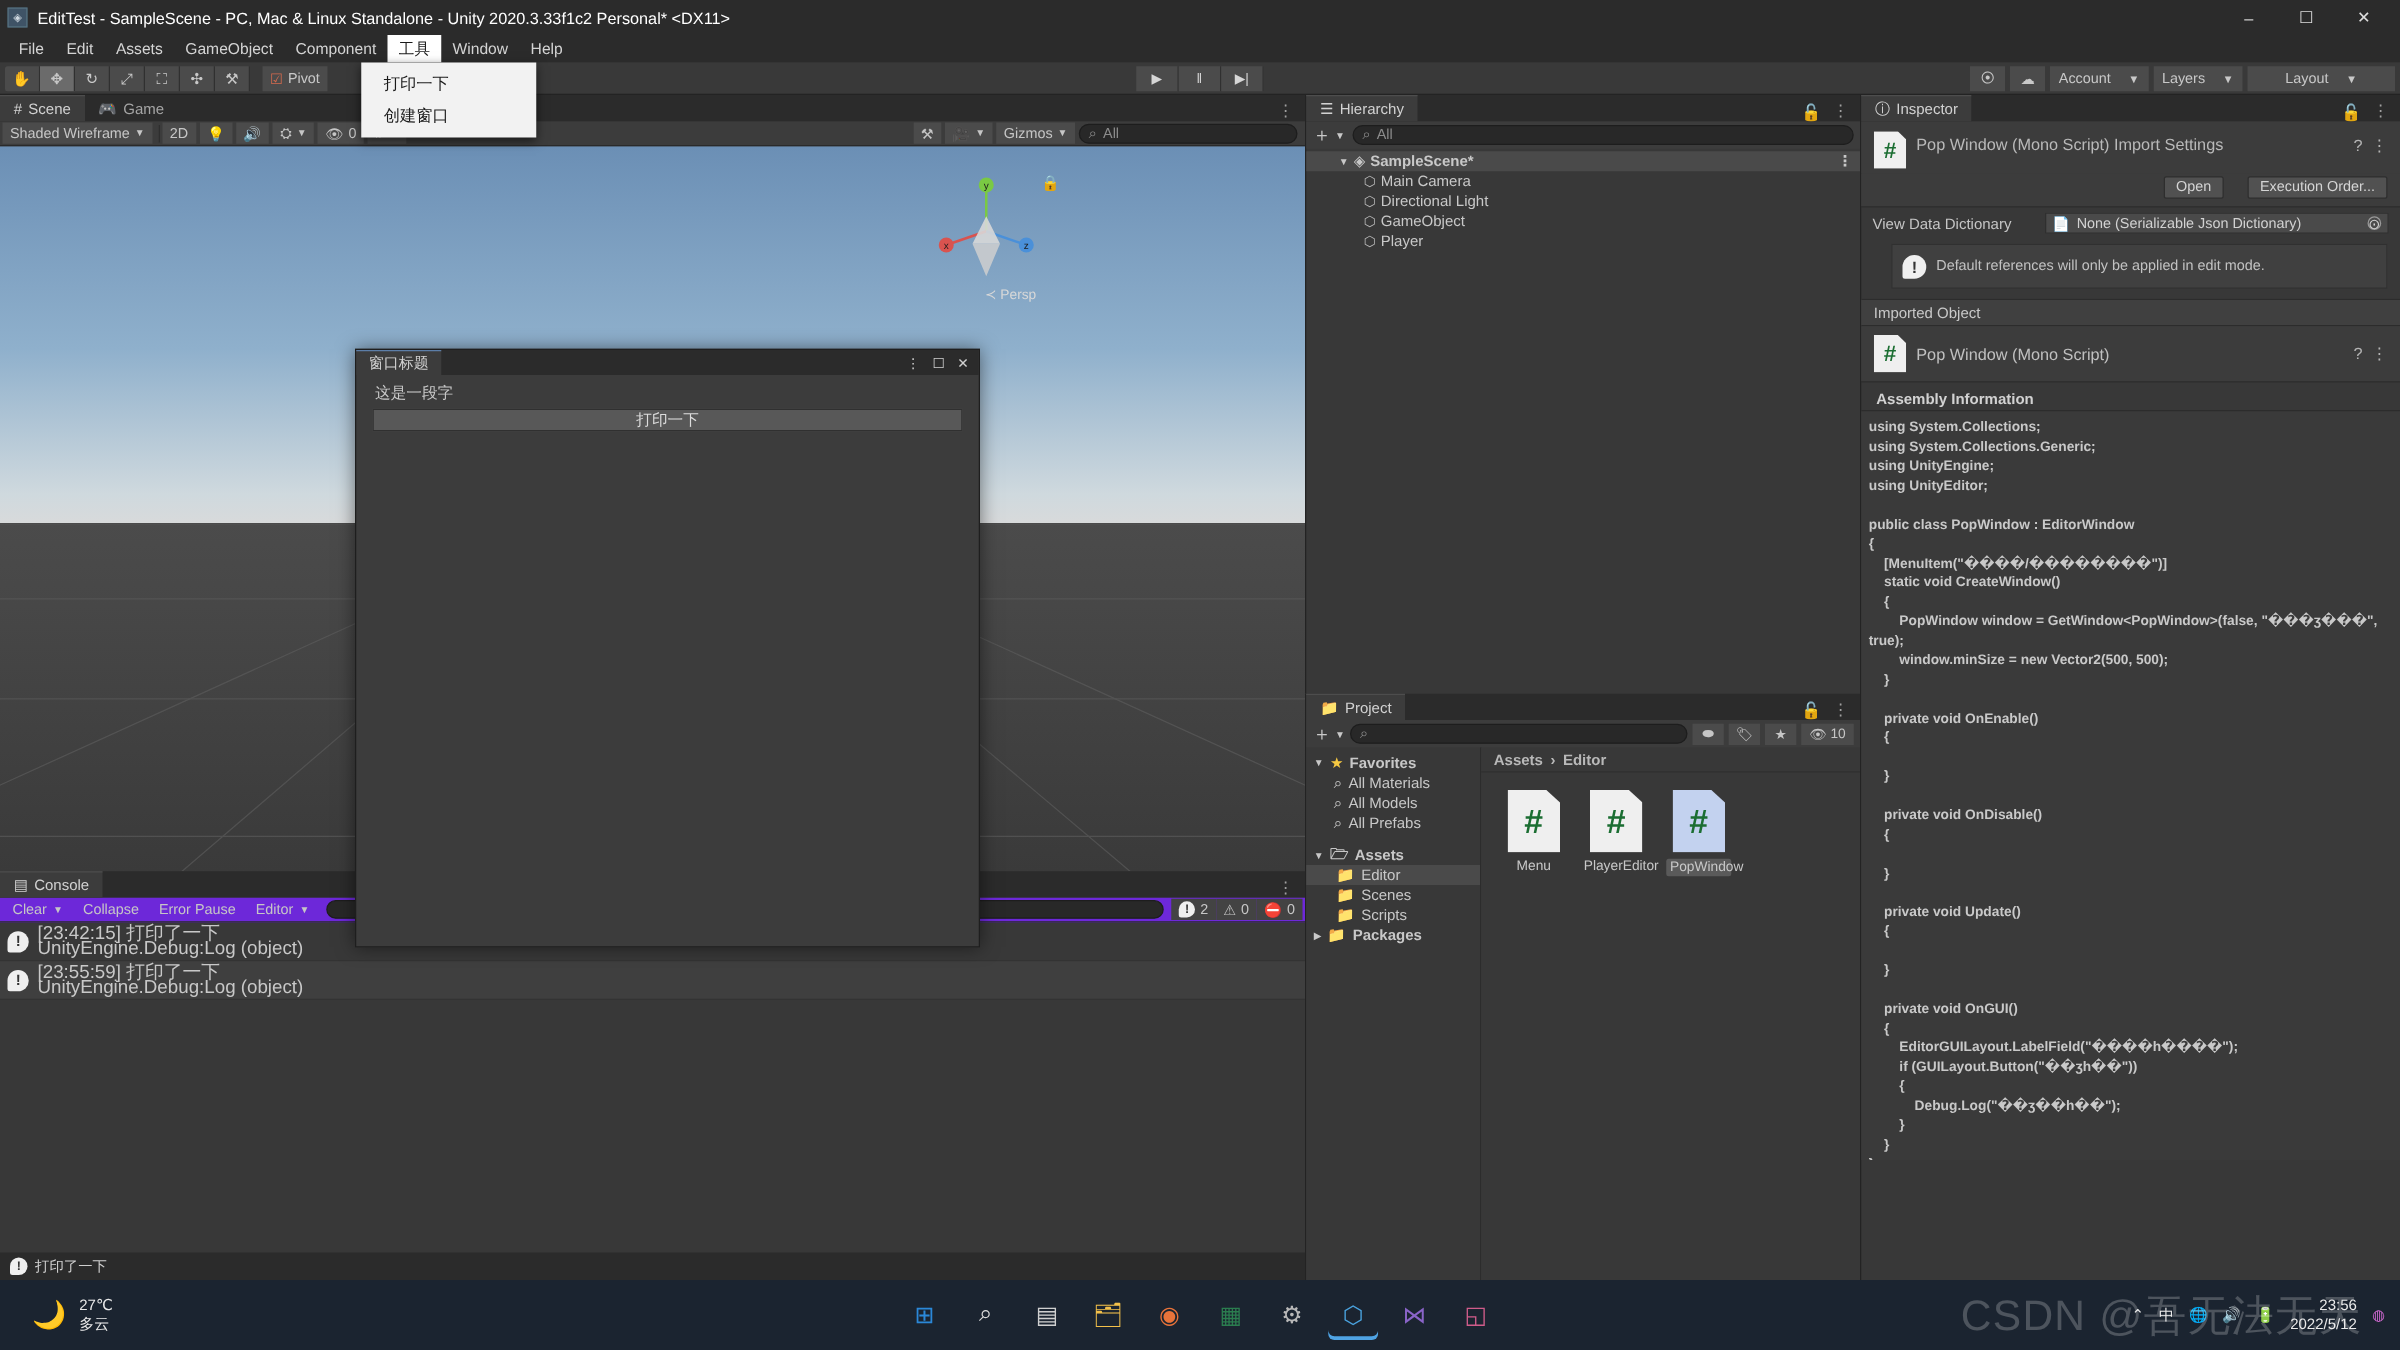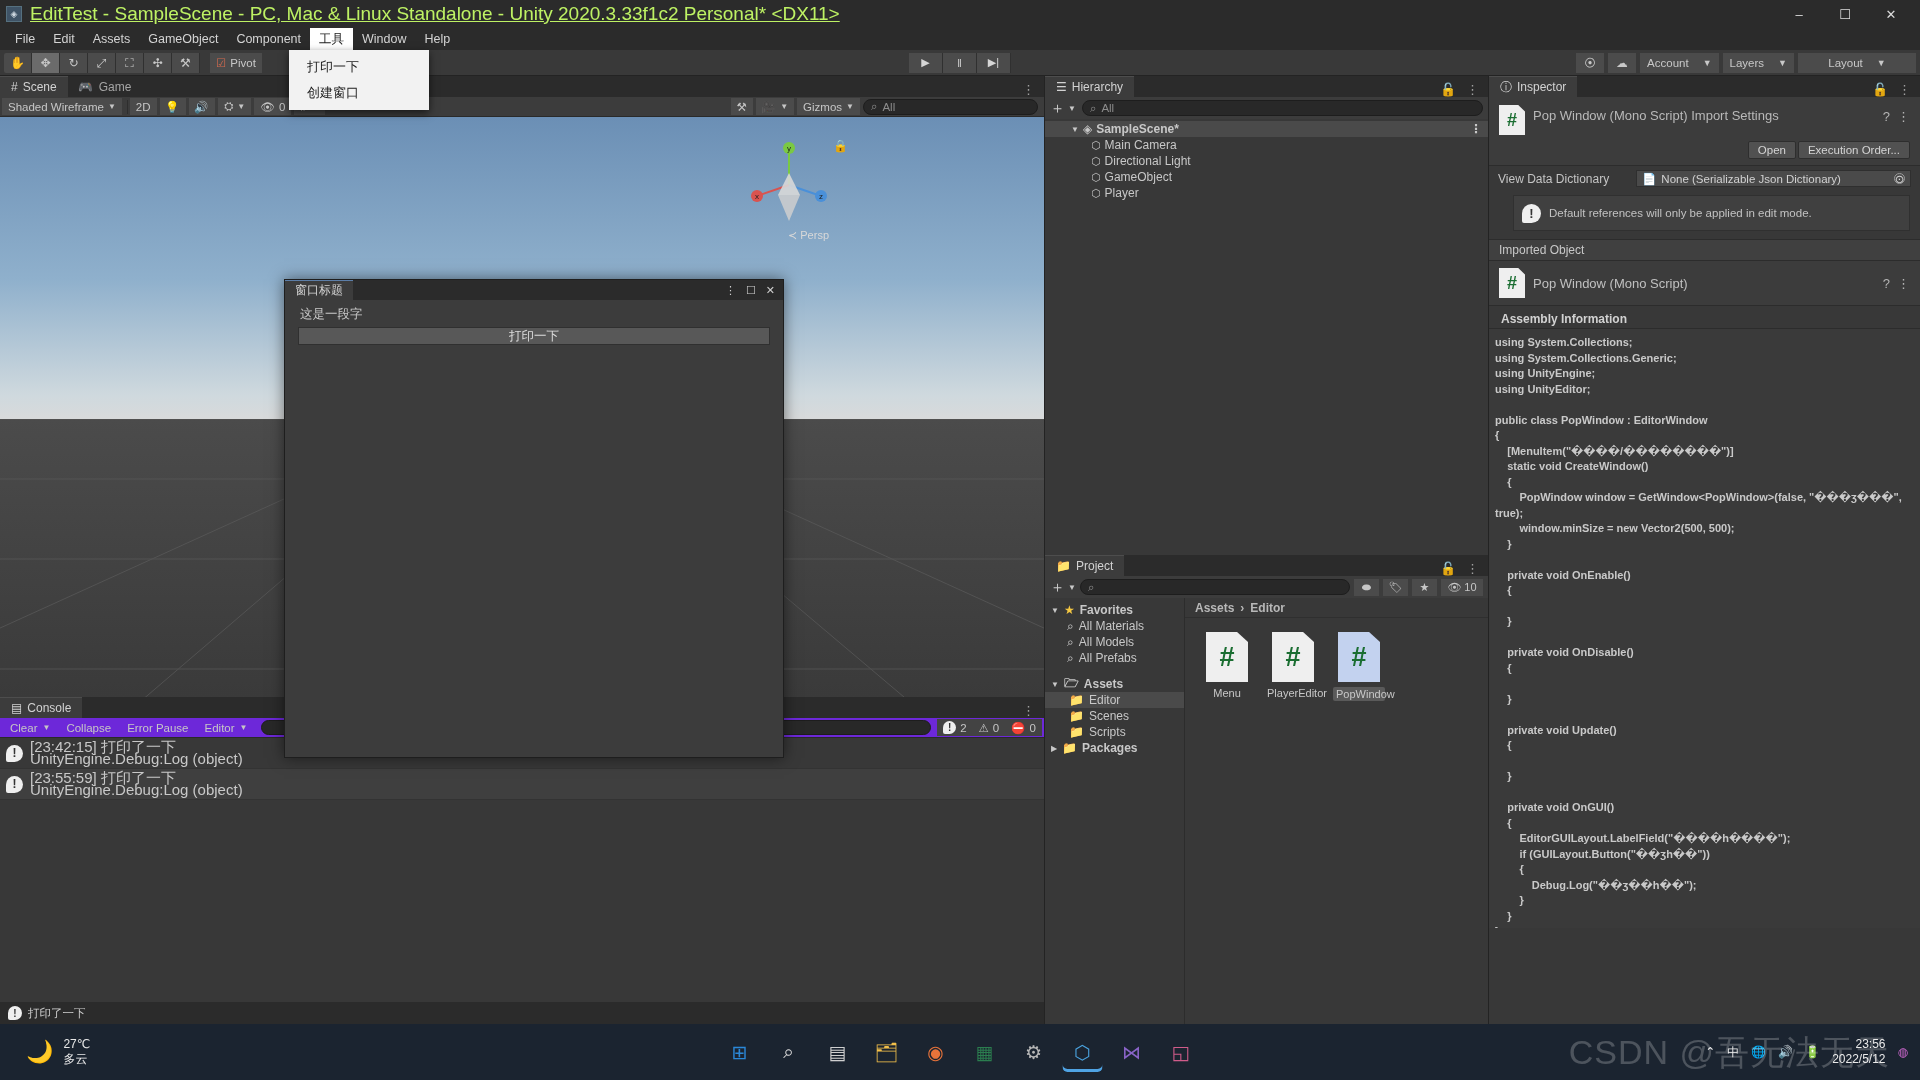--- a/index.html
+++ b/index.html
@@ -8,21 +8,21 @@
     font-family: "Liberation Sans", "DejaVu Sans", sans-serif;
     background:#383838; color:#c4c4c4; font-size:13px;
     -webkit-font-smoothing:antialiased;
   }
   .app { position:relative; width:1920px; height:1080px; }
 
   
   .titlebar { height:28px; background:#2b2b2b; display:flex; align-items:center; padding:0 6px; }
   .tb-icon { width:16px; height:16px; background:#3f5366; border:1px solid #55707f; margin-right:8px;
              display:flex; align-items:center; justify-content:center; font-size:9px; color:#cfd8e0;}
-  .tb-title { font-size:19px; color:#bef264;text-decoration:underline; }
+  .tb-title { font-size:13px; color:#ffffff; }
   .tb-ctrl { margin-left:auto; display:flex; }
   .tb-btn { width:46px; height:28px; display:flex; align-items:center; justify-content:center;
             color:#dcdcdc; font-size:13px; }
 
   
   .menubar { height:22px; background:#2b2b2b; display:flex; align-items:center; padding-left:6px; position:relative;}
   .menu-item { padding:2px 9px; font-size:12.5px; color:#d4d4d4; line-height:18px; }
   .menu-item.active { background:#ffffff; color:#1a1a1a; }
   .dropdown { position:absolute; top:22px; left:289px; width:140px; background:#f2f2f2;
               box-shadow:0 3px 8px rgba(0,0,0,.6); padding:4px 0; z-index:60;}
@@ -134,21 +134,21 @@
               display:flex; align-items:center; padding:0 8px; gap:7px; font-size:11.5px; color:#c5c5c5;
               border-top:1px solid #2c2c2c;}
 
   
   #inspector { left:1488px; top:0; width:432px; height:1024px; border-left:1px solid #232323; background:#383838;}
   .insp-head { display:flex; align-items:flex-start; padding:8px 10px 4px 10px; gap:8px; background:#3c3c3c;}
   .insp-file-ico { width:26px; height:30px; background:#efefef; color:#1b6e32; font-size:18px; font-weight:bold;
                    display:flex; align-items:center; justify-content:center;
                    clip-path:polygon(0 0,74% 0,100% 22%,100% 100%,0 100%); flex:0 0 auto;}
   .insp-title { font-size:13px; color:#b9b9b9; flex:1; padding-top:3px;}
-  .insp-btnrow { display:flex; justify-content:flex-end; gap:2px; padding:2px 10px 6px 0; background:#3c3c3c;}
+  .insp-btnrow { display:flex; justify-content:flex-end; gap:19px; padding:2px 10px 6px 0; background:#3c3c3c;}
   .insp-btn { height:18px; padding:0 9px; background:#515151; border:1px solid #2e2e2e; border-radius:2px;
               font-size:11.5px; color:#d4d4d4; display:flex; align-items:center;}
   .insp-sep { height:1px; background:#2c2c2c; }
   .row-field { display:flex; align-items:center; padding:4px 9px; gap:8px; font-size:12px;}
   .row-field .lbl { width:130px; color:#c5c5c5; }
   .objfield { flex:1; height:17px; background:#4a4a4a; border:1px solid #2f2f2f; display:flex;
               align-items:center; padding:0 5px; gap:5px; font-size:11.5px; color:#d2d2d2;}
   .objfield .dot { margin-left:auto; width:11px; height:11px; border-radius:50%; border:1px solid #9a9a9a;
                    display:flex; align-items:center; justify-content:center;}
   .helpbox { margin:4px 10px 8px 24px; min-height:36px; background:#404040; border:1px solid #303030;

